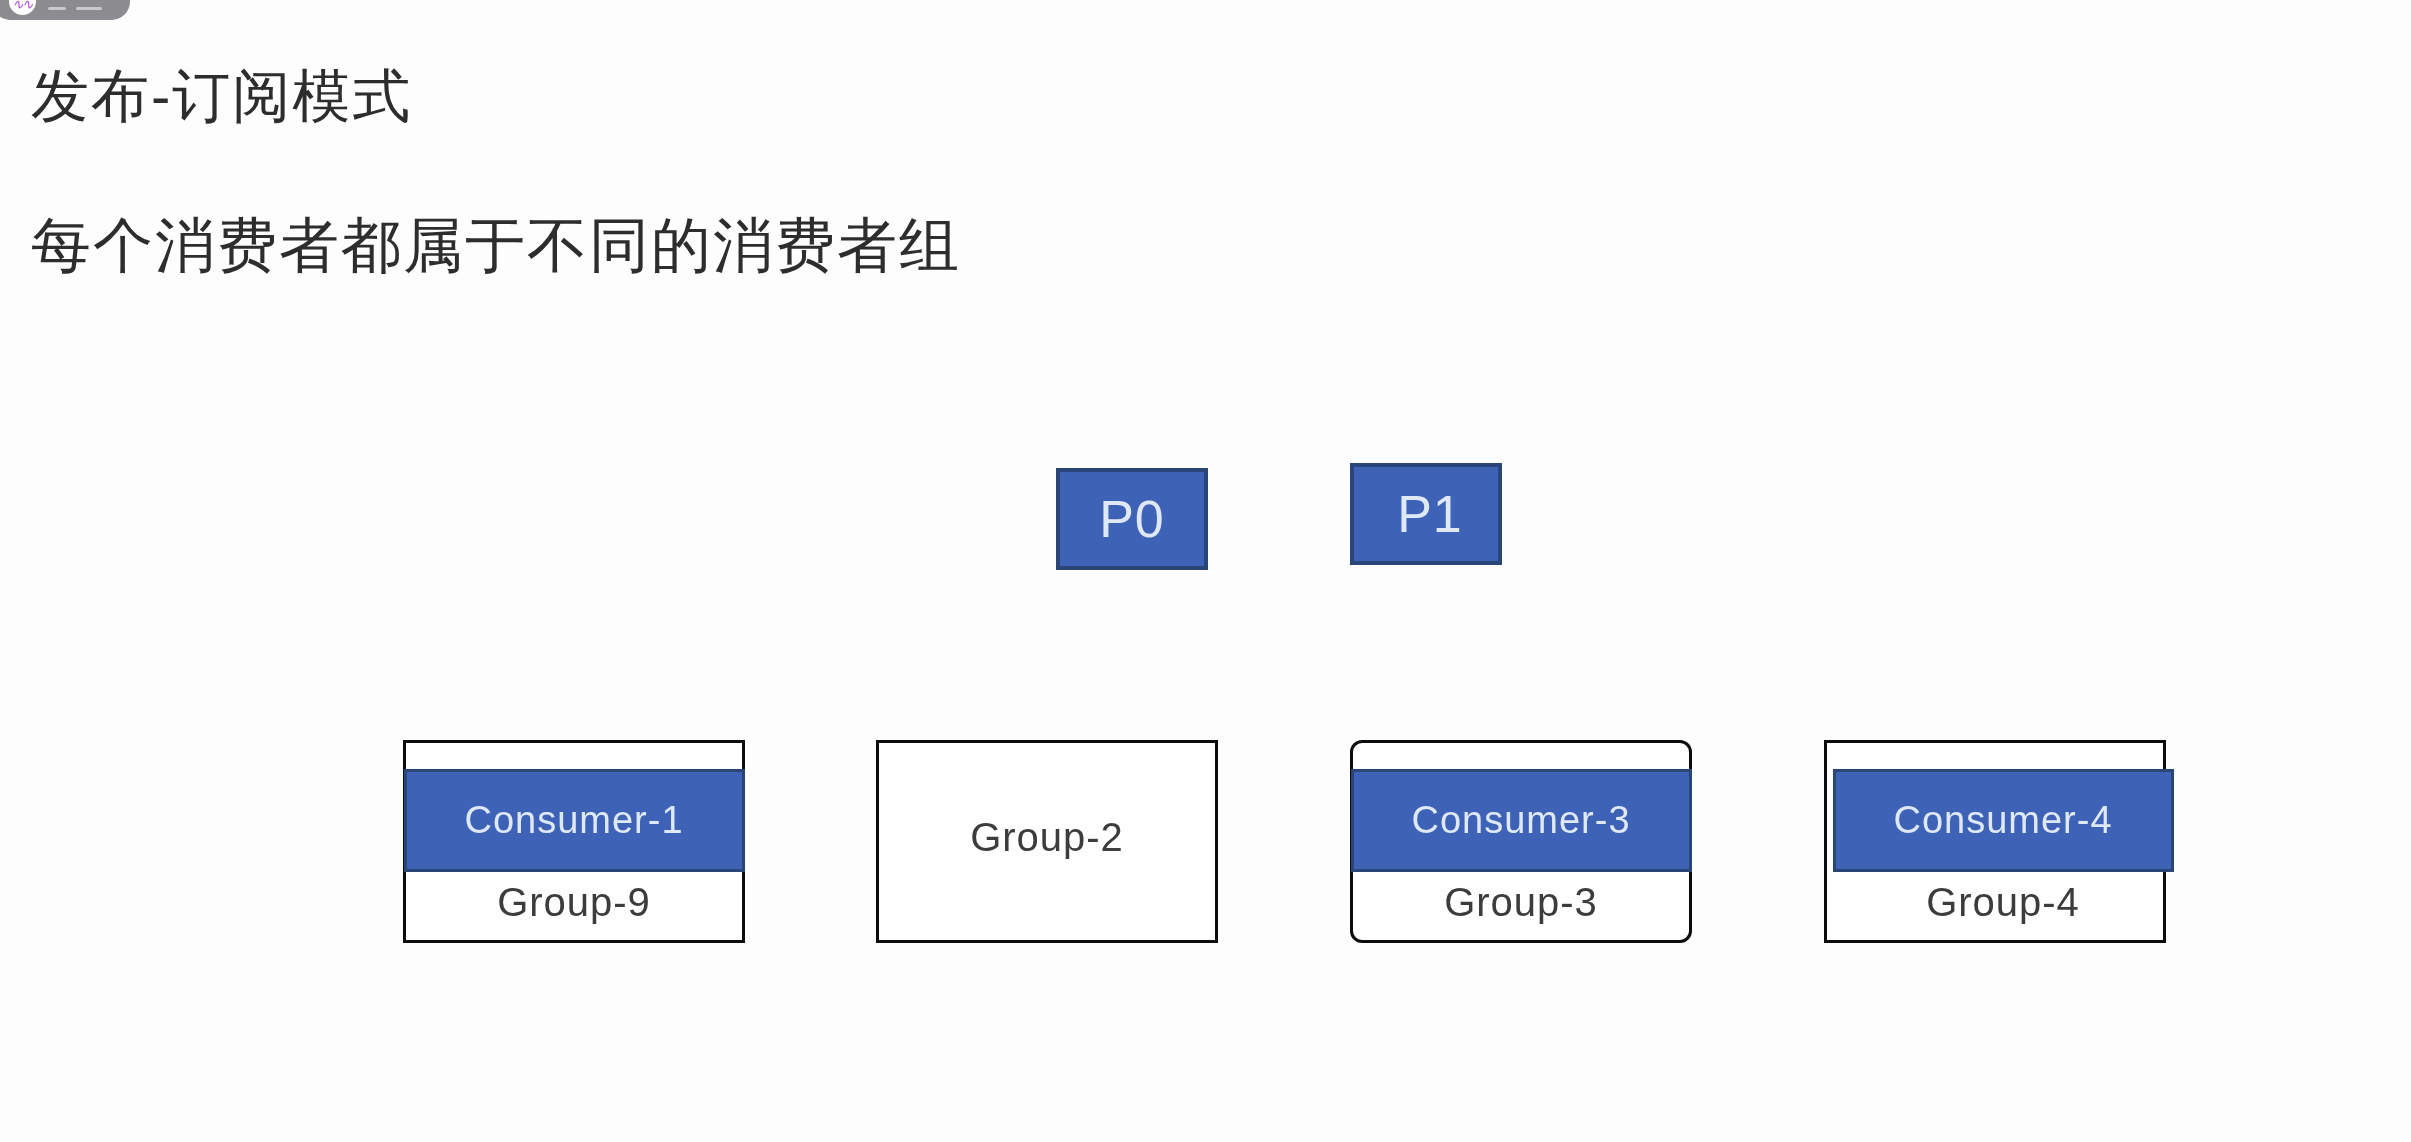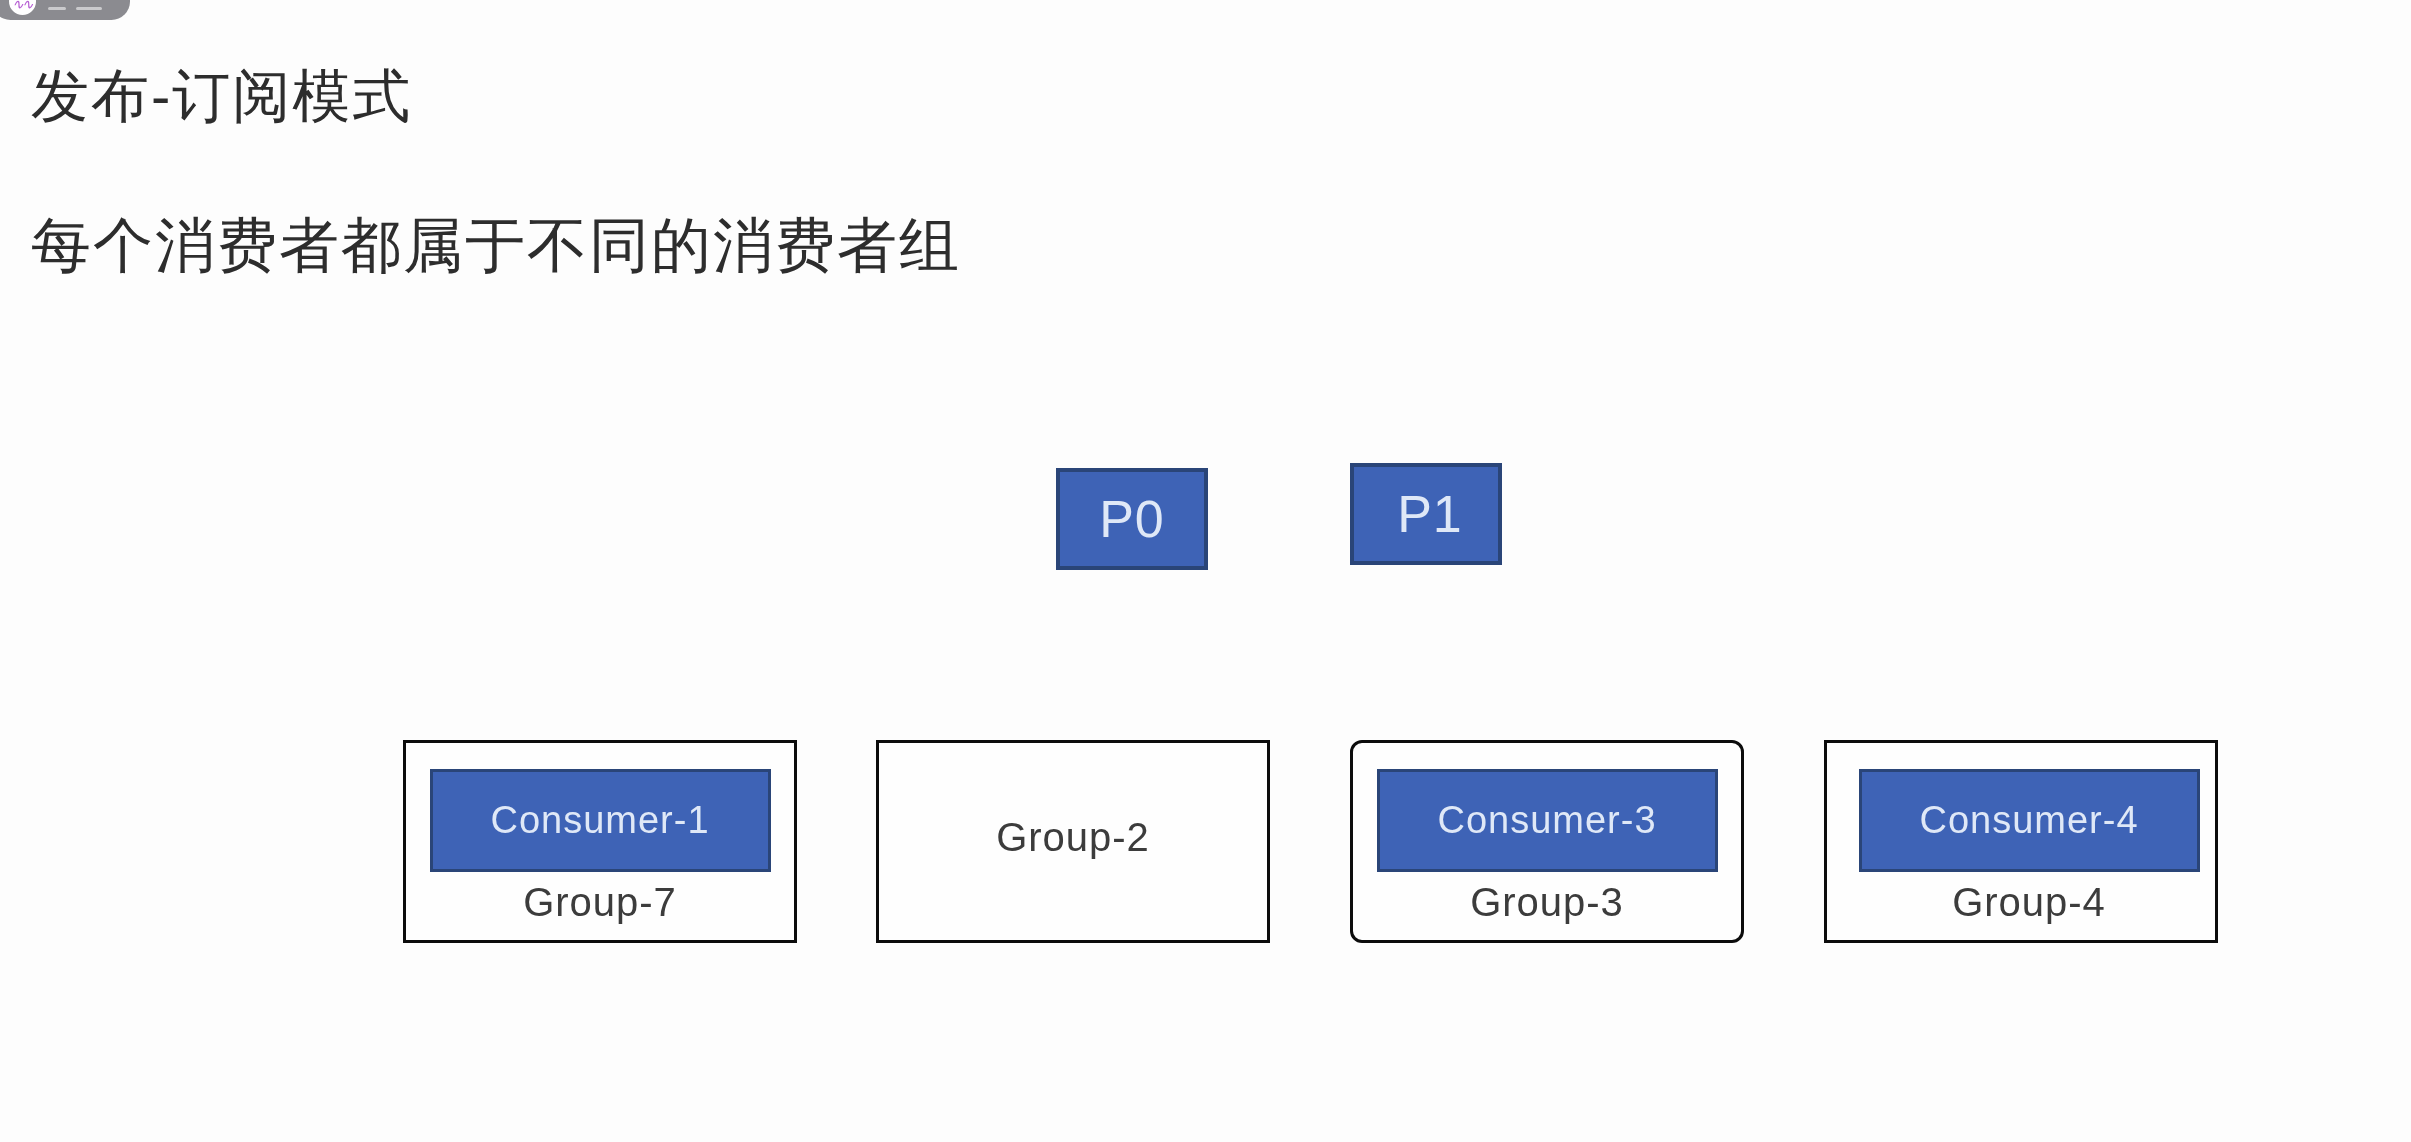--- a/index.html
+++ b/index.html
@@ -94,21 +94,21 @@
     font-size: 52px;
     letter-spacing: 1px;
   }
   .partition.p0 { left: 1048px; top: 468px; margin-left: 8px; }
   .partition.p1 { left: 1350px; top: 463px; padding-left: 8px; }
 
   
   .group-box {
     position: absolute;
     top: 740px;
-    width: 394px;
+    width: 342px;
     height: 203px;
     box-sizing: border-box;
     background: #fefefe;
     border: 3px solid var(--group-border, #0c0c0c);
     display: flex;
     flex-direction: column;
     align-items: center;
   }
   .group-box.g1 { left: 403px; }
   .group-box.g2 { left: 876px; }
@@ -160,21 +160,21 @@
     <span>P0</span>
   </div>
   <div class="partition p1">
     <span>P1</span>
   </div>
 
   <div class="group-box g1">
     <div class="consumer-box">
       <span>Consumer-1</span>
     </div>
-    <div class="group-label">Group-7</div>
+    <div class="group-label">Group-9</div>
   </div>
 
   <div class="group-box g2">
     <div class="group-label">Group-2</div>
   </div>
 
   <div class="group-box g3">
     <div class="consumer-box">
       <span>Consumer-3</span>
     </div>

